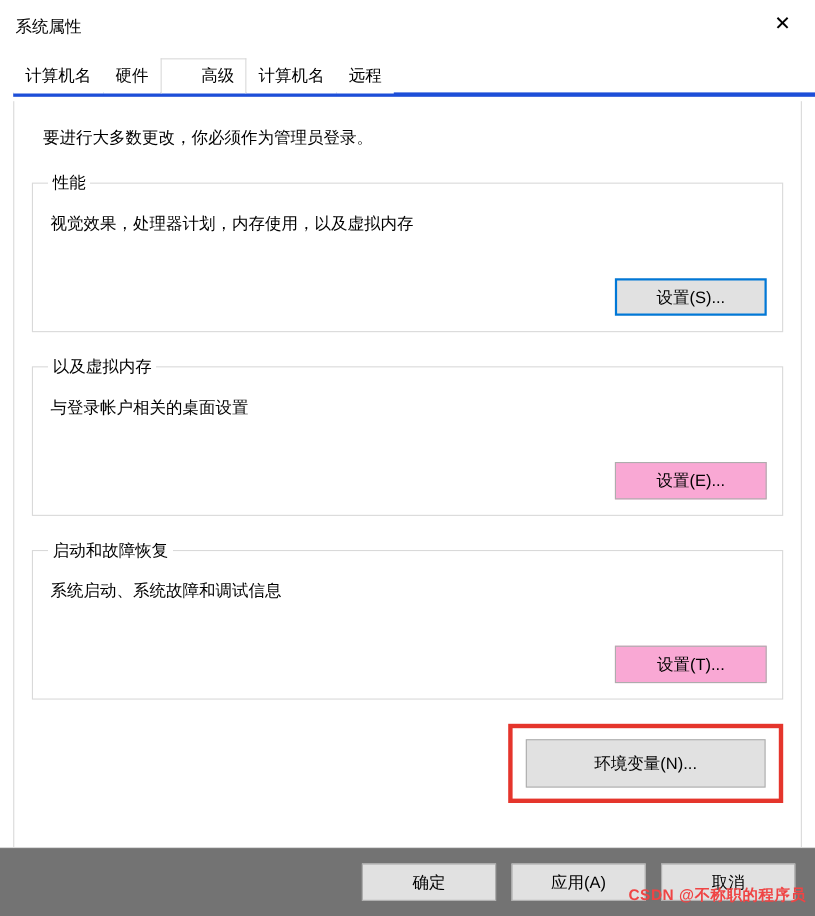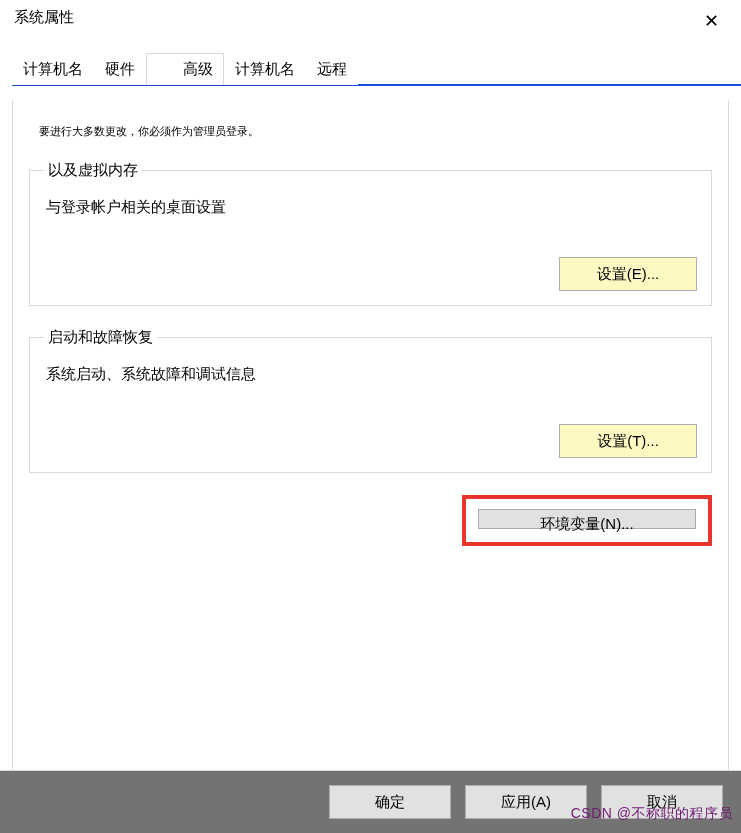--- a/index.html
+++ b/index.html
@@ -11,37 +11,37 @@
     background: #ffffff;
     color: #000000;
     width: 741px;
     height: 833px;
     overflow: hidden;
     position: relative;
   }
   .titlebar {
     display: flex;
     justify-content: space-between;
-    align-items: flex-start;
+    align-items: flex-end;
     padding: 8px 14px 8px 14px;
     height: 42px;
   }
   .titlebar .title {
     font-size: 15px;
   }
   .close-icon {
     font-size: 18px;
     font-weight: 300;
     cursor: default;
     padding: 2px 8px;
   }
   .tabs {
     display: flex;
-    margin: 10px 0 14px 12px;
-    border-bottom: 2px solid #1d4ed8;
+    margin: 10px 0 4px 12px;
+    border-bottom: 4px solid #1d4ed8;
     position: relative;
   }
   .tab {
     padding: 6px 10px 6px 10px;
     font-size: 15px;
     border: 1px solid transparent;
     border-bottom: none;
     position: relative;
     top: 1px;
     cursor: default;
@@ -60,21 +60,21 @@
   .tab-content {
     border: 1px solid #d9d9d9;
     border-top: none;
     margin: 0 12px 0 12px;
     padding: 24px 16px 16px 16px;
     height: 695px;
     position: relative;
   }
   .intro {
     margin: 0 0 22px 10px;
-    font-size: 11px;
+    font-size: 15px;
   }
   fieldset.group {
     border: 1px solid #d9d9d9;
     margin: 0 0 22px 0;
     padding: 14px 14px 14px 14px;
     position: relative;
   }
   fieldset.group legend {
     font-size: 15px;
     padding: 0 4px;
@@ -82,21 +82,21 @@
   .group-desc {
     font-size: 15px;
     margin: 4px 0 40px 2px;
   }
   .btn-row {
     display: flex;
     justify-content: flex-end;
     margin-top: 8px;
   }
   button.win-btn {
-    background: #fef9c3;
+    background: #f9a8d4;
     border: 1px solid #adadad;
     font-family: inherit;
     font-size: 15px;
     padding: 5px 0;
     min-width: 138px;
     height: 34px;
     cursor: default;
   }
   button.win-btn.highlight {
     border: 2px solid #0078d7;
@@ -113,21 +113,21 @@
     padding: 10px 12px;
     display: inline-block;
   }
   button.env-btn {
     background: #e1e1e1;
     border: 1px solid #adadad;
     font-family: inherit;
     font-size: 15px;
     padding: 5px 12px;
     min-width: 218px;
-    height: 20px;
+    height: 44px;
     cursor: default;
   }
   .dialog-buttons {
     position: absolute;
     bottom: 0;
     left: 0;
     right: 0;
     border-top: 1px solid #d9d9d9;
     padding: 14px 18px 14px 18px;
     display: flex;
@@ -142,23 +142,24 @@
     font-size: 15px;
     min-width: 122px;
     height: 34px;
     cursor: default;
   }
   .watermark {
     position: absolute;
     right: 8px;
     bottom: 10px;
     font-size: 14px;
-    color: #701a75;
+    color: #ef4444;
     pointer-events: none;
     letter-spacing: 0.5px;
+    font-weight: bold;
   }
 </style>
 </head>
 <body>
 
 <div class="titlebar">
   <span class="title">系统属性</span>
   <span class="close-icon">✕</span>
 </div>
 
@@ -167,20 +168,27 @@
   <div class="tab inactive">硬件</div>
   <div class="tab active">高级</div>
   <div class="tab inactive">计算机名</div>
   <div class="tab inactive">远程</div>
 </div>
 
 <div class="tab-content">
 
   <div class="intro">要进行大多数更改，你必须作为管理员登录。</div>
 
+  <fieldset class="group">
+    <legend>性能</legend>
+    <div class="group-desc">视觉效果，处理器计划，内存使用，以及虚拟内存</div>
+    <div class="btn-row">
+      <button class="win-btn highlight">设置(S)...</button>
+    </div>
+  </fieldset>
 
   <fieldset class="group">
     <legend>以及虚拟内存</legend>
     <div class="group-desc">与登录帐户相关的桌面设置</div>
     <div class="btn-row">
       <button class="win-btn">设置(E)...</button>
     </div>
   </fieldset>
 
   <fieldset class="group">

